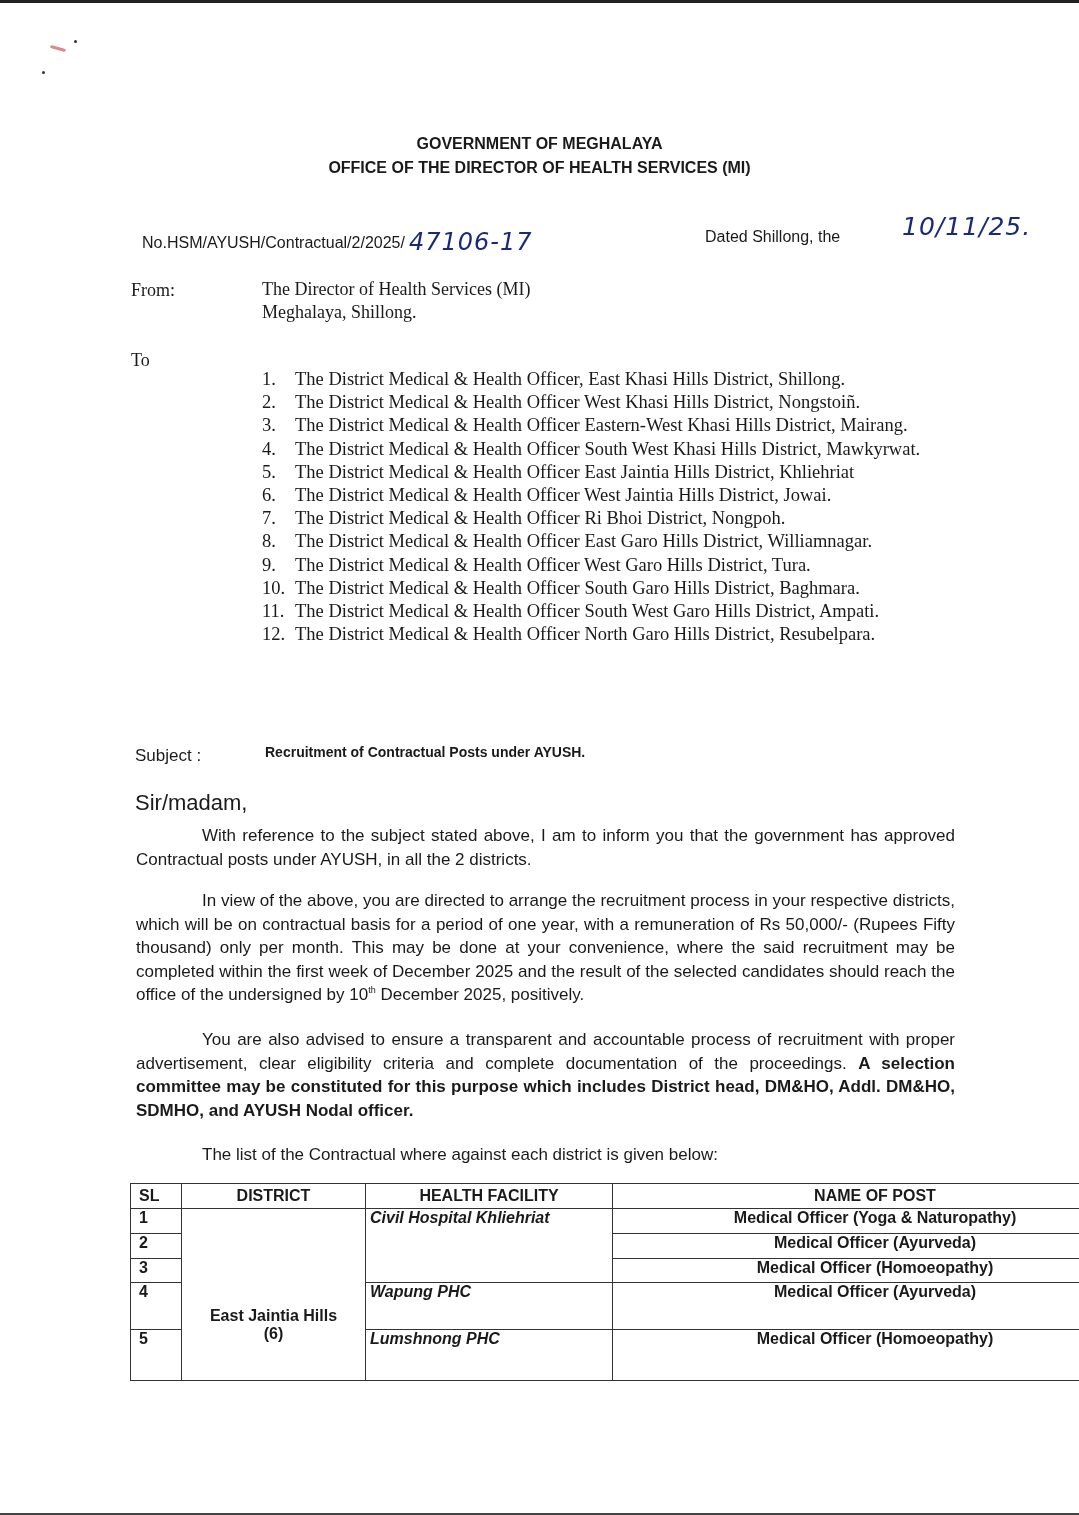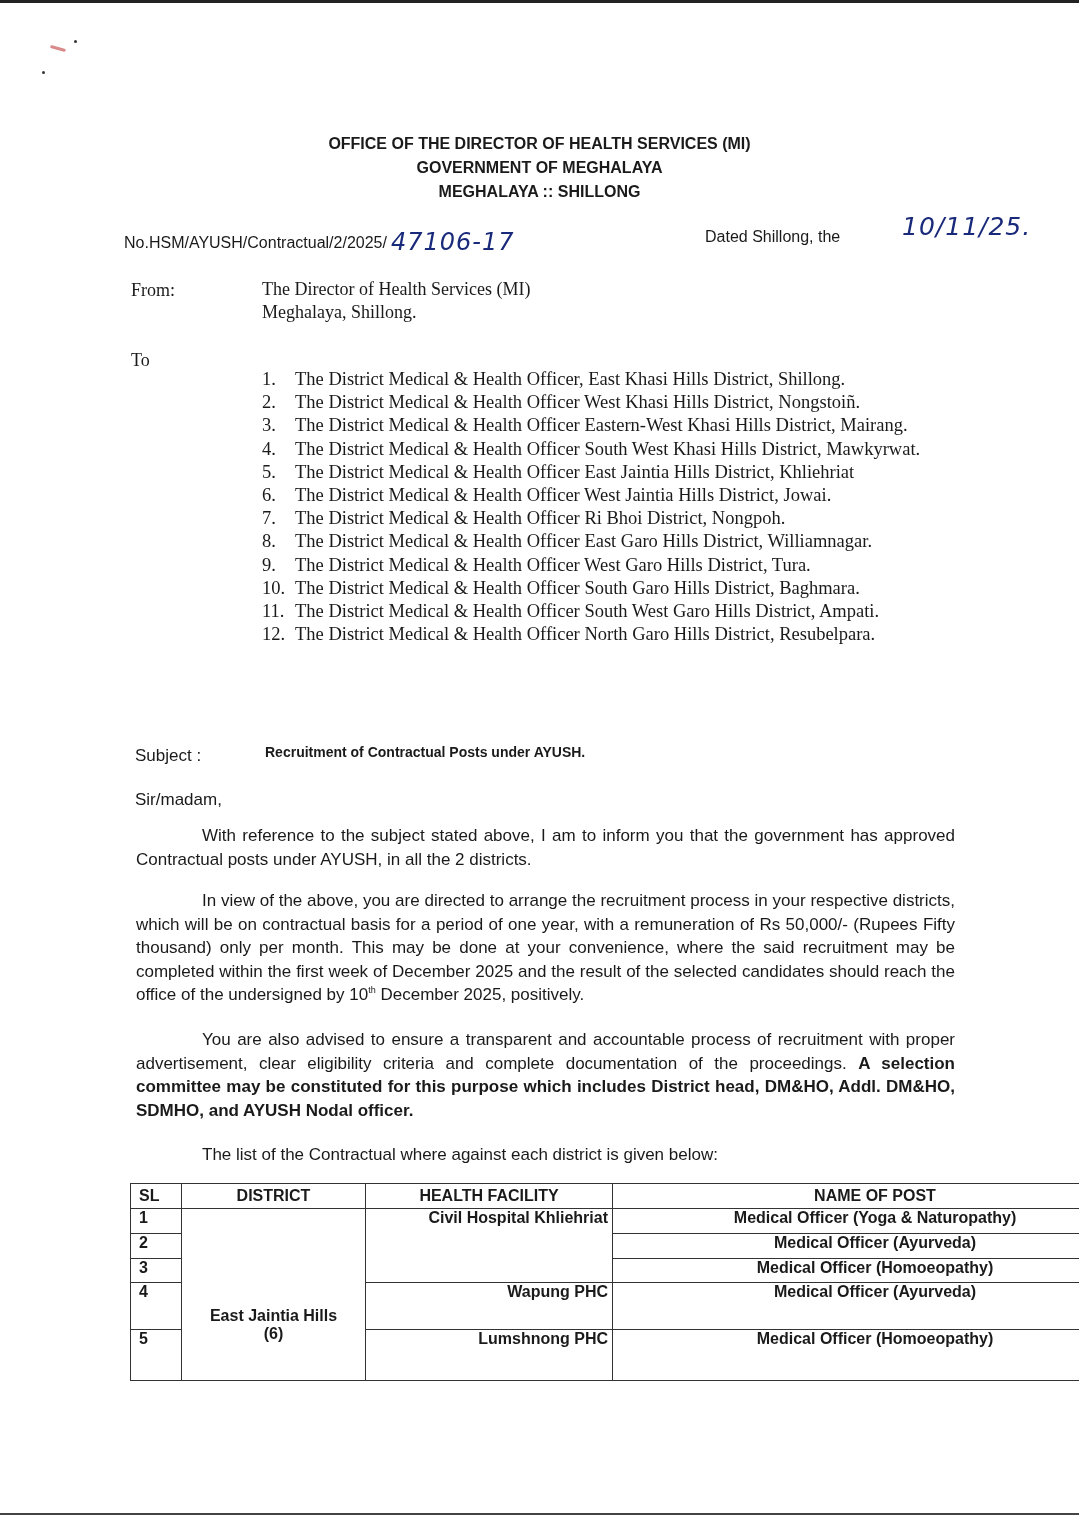--- a/index.html
+++ b/index.html
@@ -12,71 +12,70 @@
     .scan-mark1 { position: absolute; left: 50px; top: 47px; width: 16px; height: 3px; background: #d98a8a; transform: rotate(15deg); border-radius: 2px; }
     .scan-dot1 { position: absolute; left: 74px; top: 40px; width: 3px; height: 3px; background: #333; border-radius: 50%; }
     .scan-dot2 { position: absolute; left: 42px; top: 71px; width: 3px; height: 3px; background: #333; border-radius: 50%; }
 
     .calibri { font-family: "Liberation Sans", sans-serif; }
     .cambria { font-family: "Liberation Serif", serif; }
     .hand { font-family: "DejaVu Sans", sans-serif; font-style: italic; color: #1a2a7a; margin-left: 24px; }
 
     .header { position: absolute; left: 0; width: 1079px; top: 132px; text-align: center; font-weight: bold; font-size: 16px; line-height: 24px; }
 
-    .ref-line { position: absolute; left: 124px; top: 226px; font-size: 16px; }
+    .ref-line { position: absolute; left: 142px; top: 226px; font-size: 16px; }
     .ref-no { font-size: 24px; margin-left: 4px; letter-spacing: 1px; position: relative; top: 2px; }
     .dated { position: absolute; left: 705px; top: 228px; font-size: 16px; }
     .dated-val { position: absolute; left: 878px; top: 212px; font-size: 25px; letter-spacing: 1px; }
 
     .from-label { position: absolute; left: 131px; top: 280px; font-size: 18px; }
     .from-body { position: absolute; left: 262px; top: 278px; font-size: 18px; line-height: 23px; }
     .to-label { position: absolute; left: 131px; top: 350px; font-size: 18px; }
 
     .recipients { position: absolute; left: 262px; top: 368px; width: 690px; margin: 0; padding: 0; list-style: none; font-size: 18.5px; line-height: 23.2px; }
     .recipients li { display: flex; }
     .recipients .num { width: 33px; flex: none; }
     .recipients .txt { flex: 1; text-align: justify; }
 
     .subject-label { position: absolute; left: 135px; top: 746px; font-size: 17px; }
     .subject-text { position: absolute; left: 265px; top: 744px; font-size: 14px; font-weight: bold; }
-    .salutation { position: absolute; left: 135px; top: 790px; font-size: 17px; }
+    .salutation { position: absolute; left: 135px; top: 790px; font-size: 22px; }
 
     .para { position: absolute; left: 136px; width: 819px; font-size: 17px; line-height: 23.5px; text-align: justify; text-indent: 66px; margin: 0; }
     .p1 { top: 824px; }
     .p2 { top: 889px; }
     .p3 { top: 1028px; }
     .p4 { top: 1143px; }
     .para b { font-weight: bold; }
     sup { font-size: 9px; line-height: 0; }
 
     table.posts { position: absolute; left: 130px; top: 1183px; width: 1008px; border-collapse: collapse; font-family: "Liberation Sans", sans-serif; font-weight: bold; font-size: 16px; }
     table.posts td, table.posts th { border: 1.5px solid #333; padding: 0 4px; vertical-align: top; }
     table.posts th { height: 24px; font-weight: bold; text-align: center; vertical-align: middle; }
     table.posts td.sl { width: 38px; text-align: left; padding-left: 8px; }
     table.posts td.district { width: 175px; text-align: center; vertical-align: middle; }
-    table.posts td.facility { width: 238px; text-align: right; }
+    table.posts td.facility { width: 238px; text-align: left; font-style: italic; }
     table.posts td.post { text-align: center; }
     tr.r1 td { height: 24px; }
     tr.r2 td { height: 24px; }
     tr.r3 td { height: 23px; }
     tr.r4 td { height: 46px; }
     tr.r5 td { height: 50px; }
   </style>
 </head>
 <body>
 
 <div class="topbar"></div>
 <div class="scan-mark1"></div>
 <div class="scan-dot1"></div>
 <div class="scan-dot2"></div>
 
 <div class="header calibri">
+  <div>GOVERNMENT OF MEGHALAYA</div>
   <div>OFFICE OF THE DIRECTOR OF HEALTH SERVICES (MI)</div>
-  <div>GOVERNMENT OF MEGHALAYA</div>
-  <div>MEGHALAYA :: SHILLONG</div>
 </div>
 
 <div class="ref-line calibri">
   <span>No.HSM/AYUSH/Contractual/2/2025/</span><span class="ref-no hand">47106-17</span>
 </div>
 <div class="dated calibri">Dated Shillong, the</div>
 <div class="dated-val hand">10/11/25.</div>
 
 <div class="from-label cambria">From:</div>
 <div class="from-body cambria">

